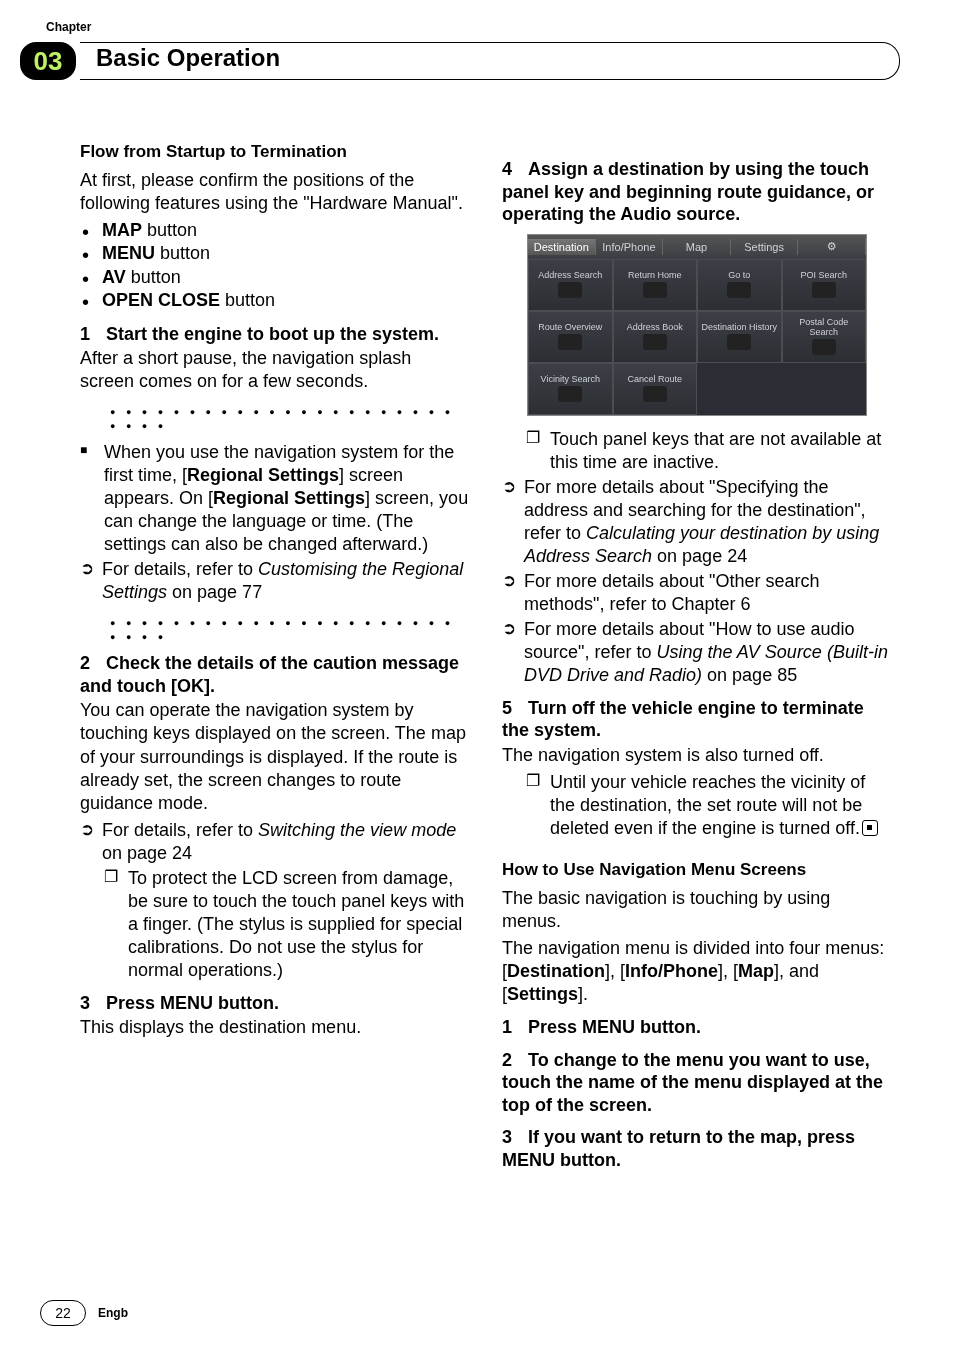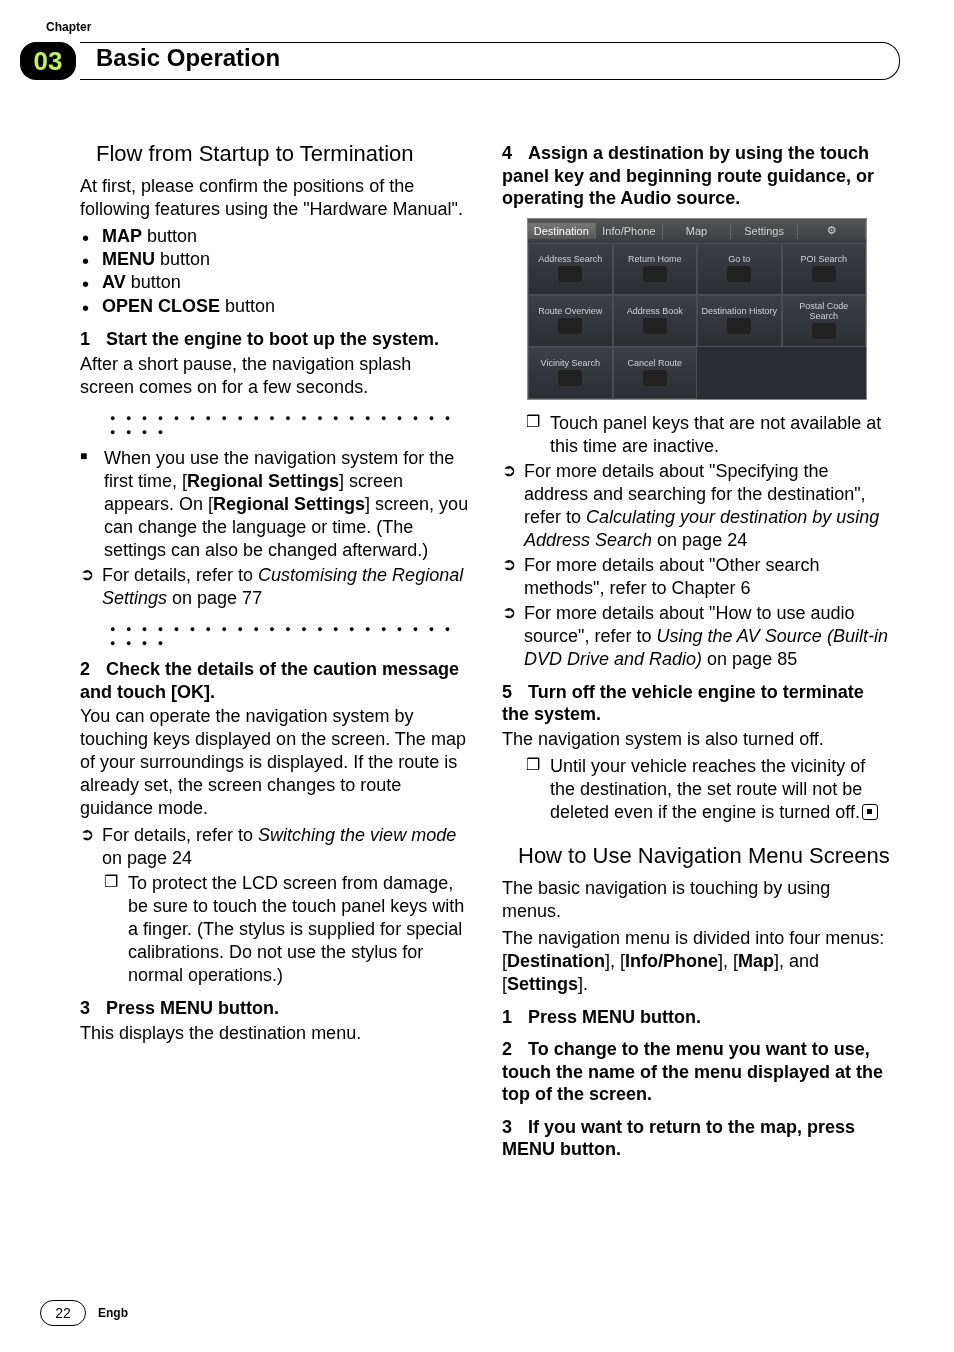--- a/index.html
+++ b/index.html
@@ -10,21 +10,21 @@
   .chapter-label { position: absolute; left: 46px; top: 20px; font-size: 12px; font-weight: bold; }
   .chapter-bar { position: absolute; left: 20px; top: 42px; right: 54px; height: 38px; }
   .chapter-bar-inner { position: absolute; left: 0; top: 0; height: 38px; width: 56px; background: #000; border-radius: 16px; color: #bef264; font-size: 26px; font-weight: bold; display: flex; align-items: center; justify-content: center; }
   .chapter-title { position: absolute; left: 76px; top: 2px; font-size: 24px; font-weight: 900; }
   .chapter-curve { position: absolute; left: 60px; right: 0; top: 0; height: 38px; border: 1px solid #000; border-left: none; border-radius: 0 18px 18px 0; }
   .chapter-mask { position: absolute; left: 60px; top: 1px; width: 240px; height: 36px; background: #fff; }
 
   
   .columns { position: absolute; top: 142px; left: 80px; right: 62px; bottom: 80px; column-count: 2; column-gap: 32px; column-fill: auto; }
 
-  h1.section { font-size: 22px; font-weight: 400; line-height: 1.12; margin: 0 0 8px 16px; break-after: avoid; }
+  h1.section { font-size: 17px; font-weight: 700; line-height: 1.12; margin: 0 0 8px 0; break-after: avoid; }
   p.body { font-size: 18px; line-height: 1.28; margin: 0 0 4px 0; }
   ul.bul { list-style: none; margin: 2px 0 6px 0; }
   ul.bul li { font-size: 18px; line-height: 1.3; padding-left: 22px; position: relative; }
   ul.bul li::before { content: "•"; position: absolute; left: 2px; top: 0; font-size: 20px; }
   .b { font-weight: 900; }
   .i { font-style: italic; }
 
   .step-head { font-size: 18px; font-weight: 900; line-height: 1.25; margin: 10px 0 2px 0; }
   .step-num { display: inline-block; width: 26px; }
   .sep { letter-spacing: 4px; font-size: 14px; line-height: 1; margin: 10px 0 10px 30px; }
@@ -101,21 +101,21 @@
     <p class="step-head"><span class="step-num">2</span><span>Check the details of the caution message and touch [OK].</span></p>
     <p class="body">You can operate the navigation system by touching keys displayed on the screen. The map of your surroundings is displayed. If the route is already set, the screen changes to route guidance mode.</p>
     <p class="arrow">
       <span>For details, refer to </span><span class="i">Switching the view mode</span><span> on page 24</span>
     </p>
     <p class="square-note">To protect the LCD screen from damage, be sure to touch the touch panel keys with a finger. (The stylus is supplied for special calibrations. Do not use the stylus for normal operations.)</p>
 
     <p class="step-head"><span class="step-num">3</span><span>Press MENU button.</span></p>
     <p class="body">This displays the destination menu.</p>
 
-    <p class="step-head colbreak" style="margin-top:0;"><span class="step-num">4</span><span>Assign a destination by using the touch panel key and beginning route guidance, or operating the Audio source.</span></p>
+    <p class="step-head colbreak" style="margin-top:16px;"><span class="step-num">4</span><span>Assign a destination by using the touch panel key and beginning route guidance, or operating the Audio source.</span></p>
 
     <div class="nowrap-block">
       <div class="fig">
         <div class="fig-tabs">
           <div class="fig-tab active">Destination</div>
           <div class="fig-tab">Info/Phone</div>
           <div class="fig-tab">Map</div>
           <div class="fig-tab">Settings</div>
           <div class="fig-tab fig-gear">⚙</div>
         </div>

